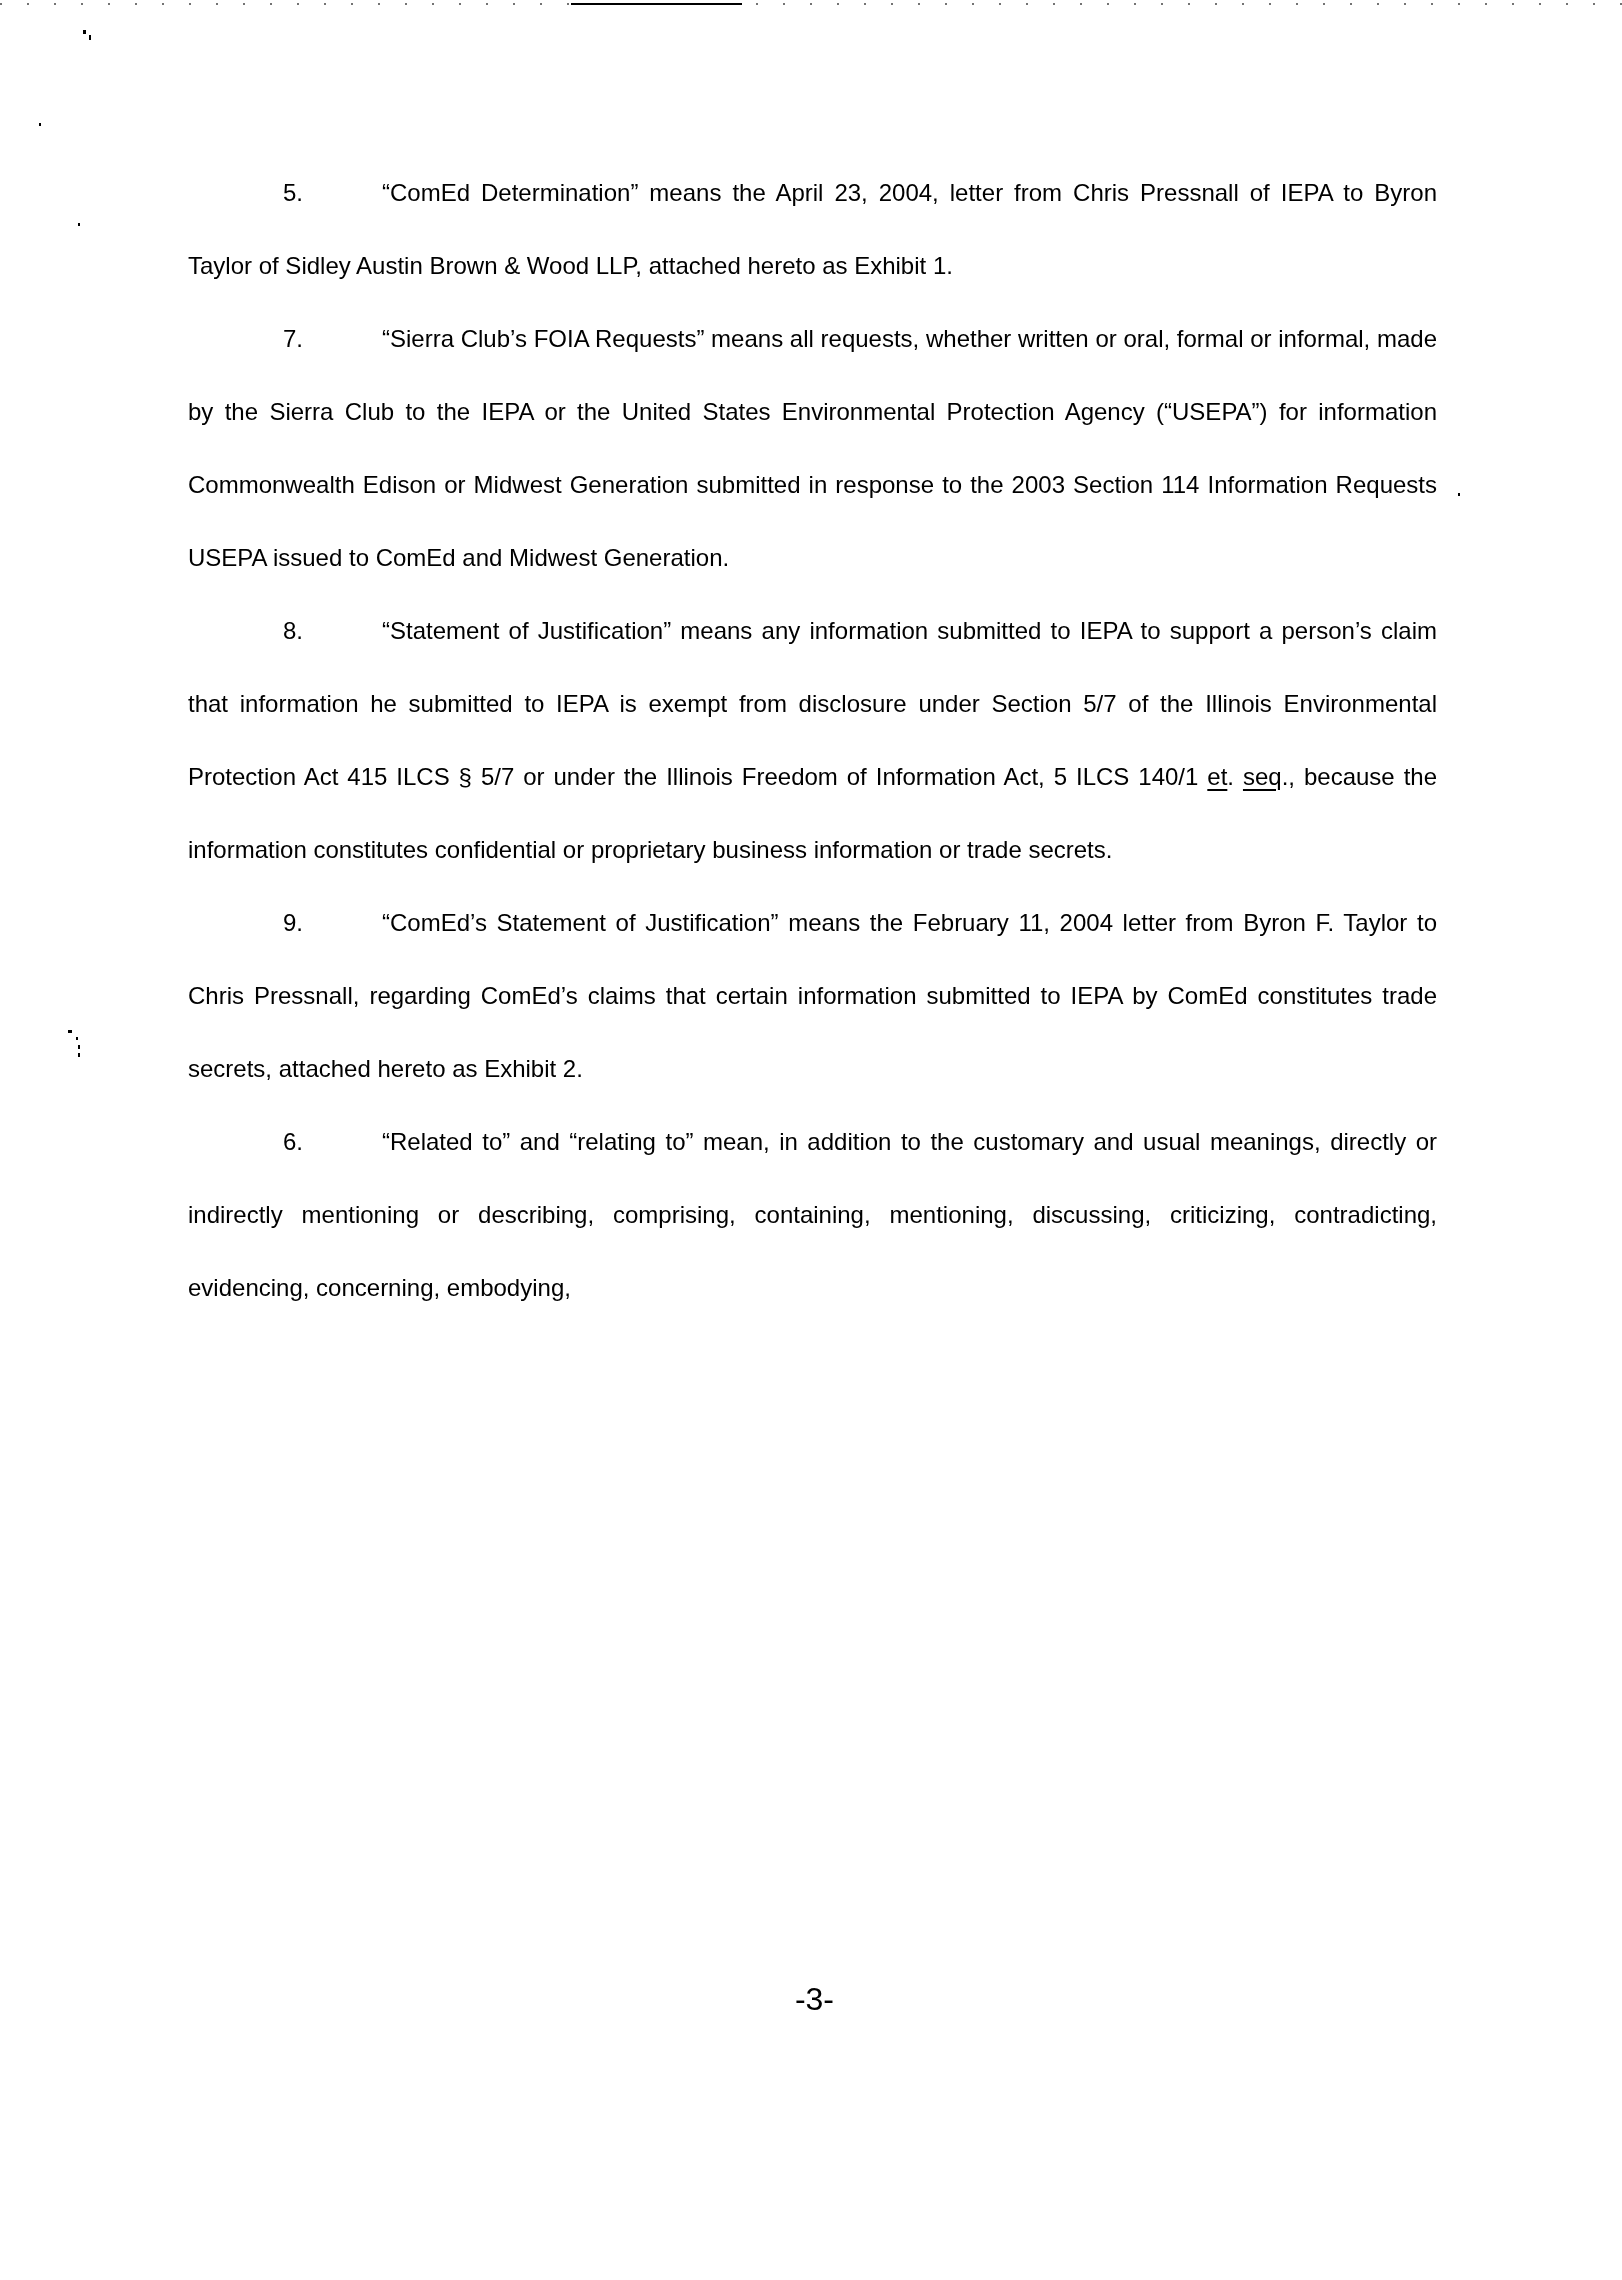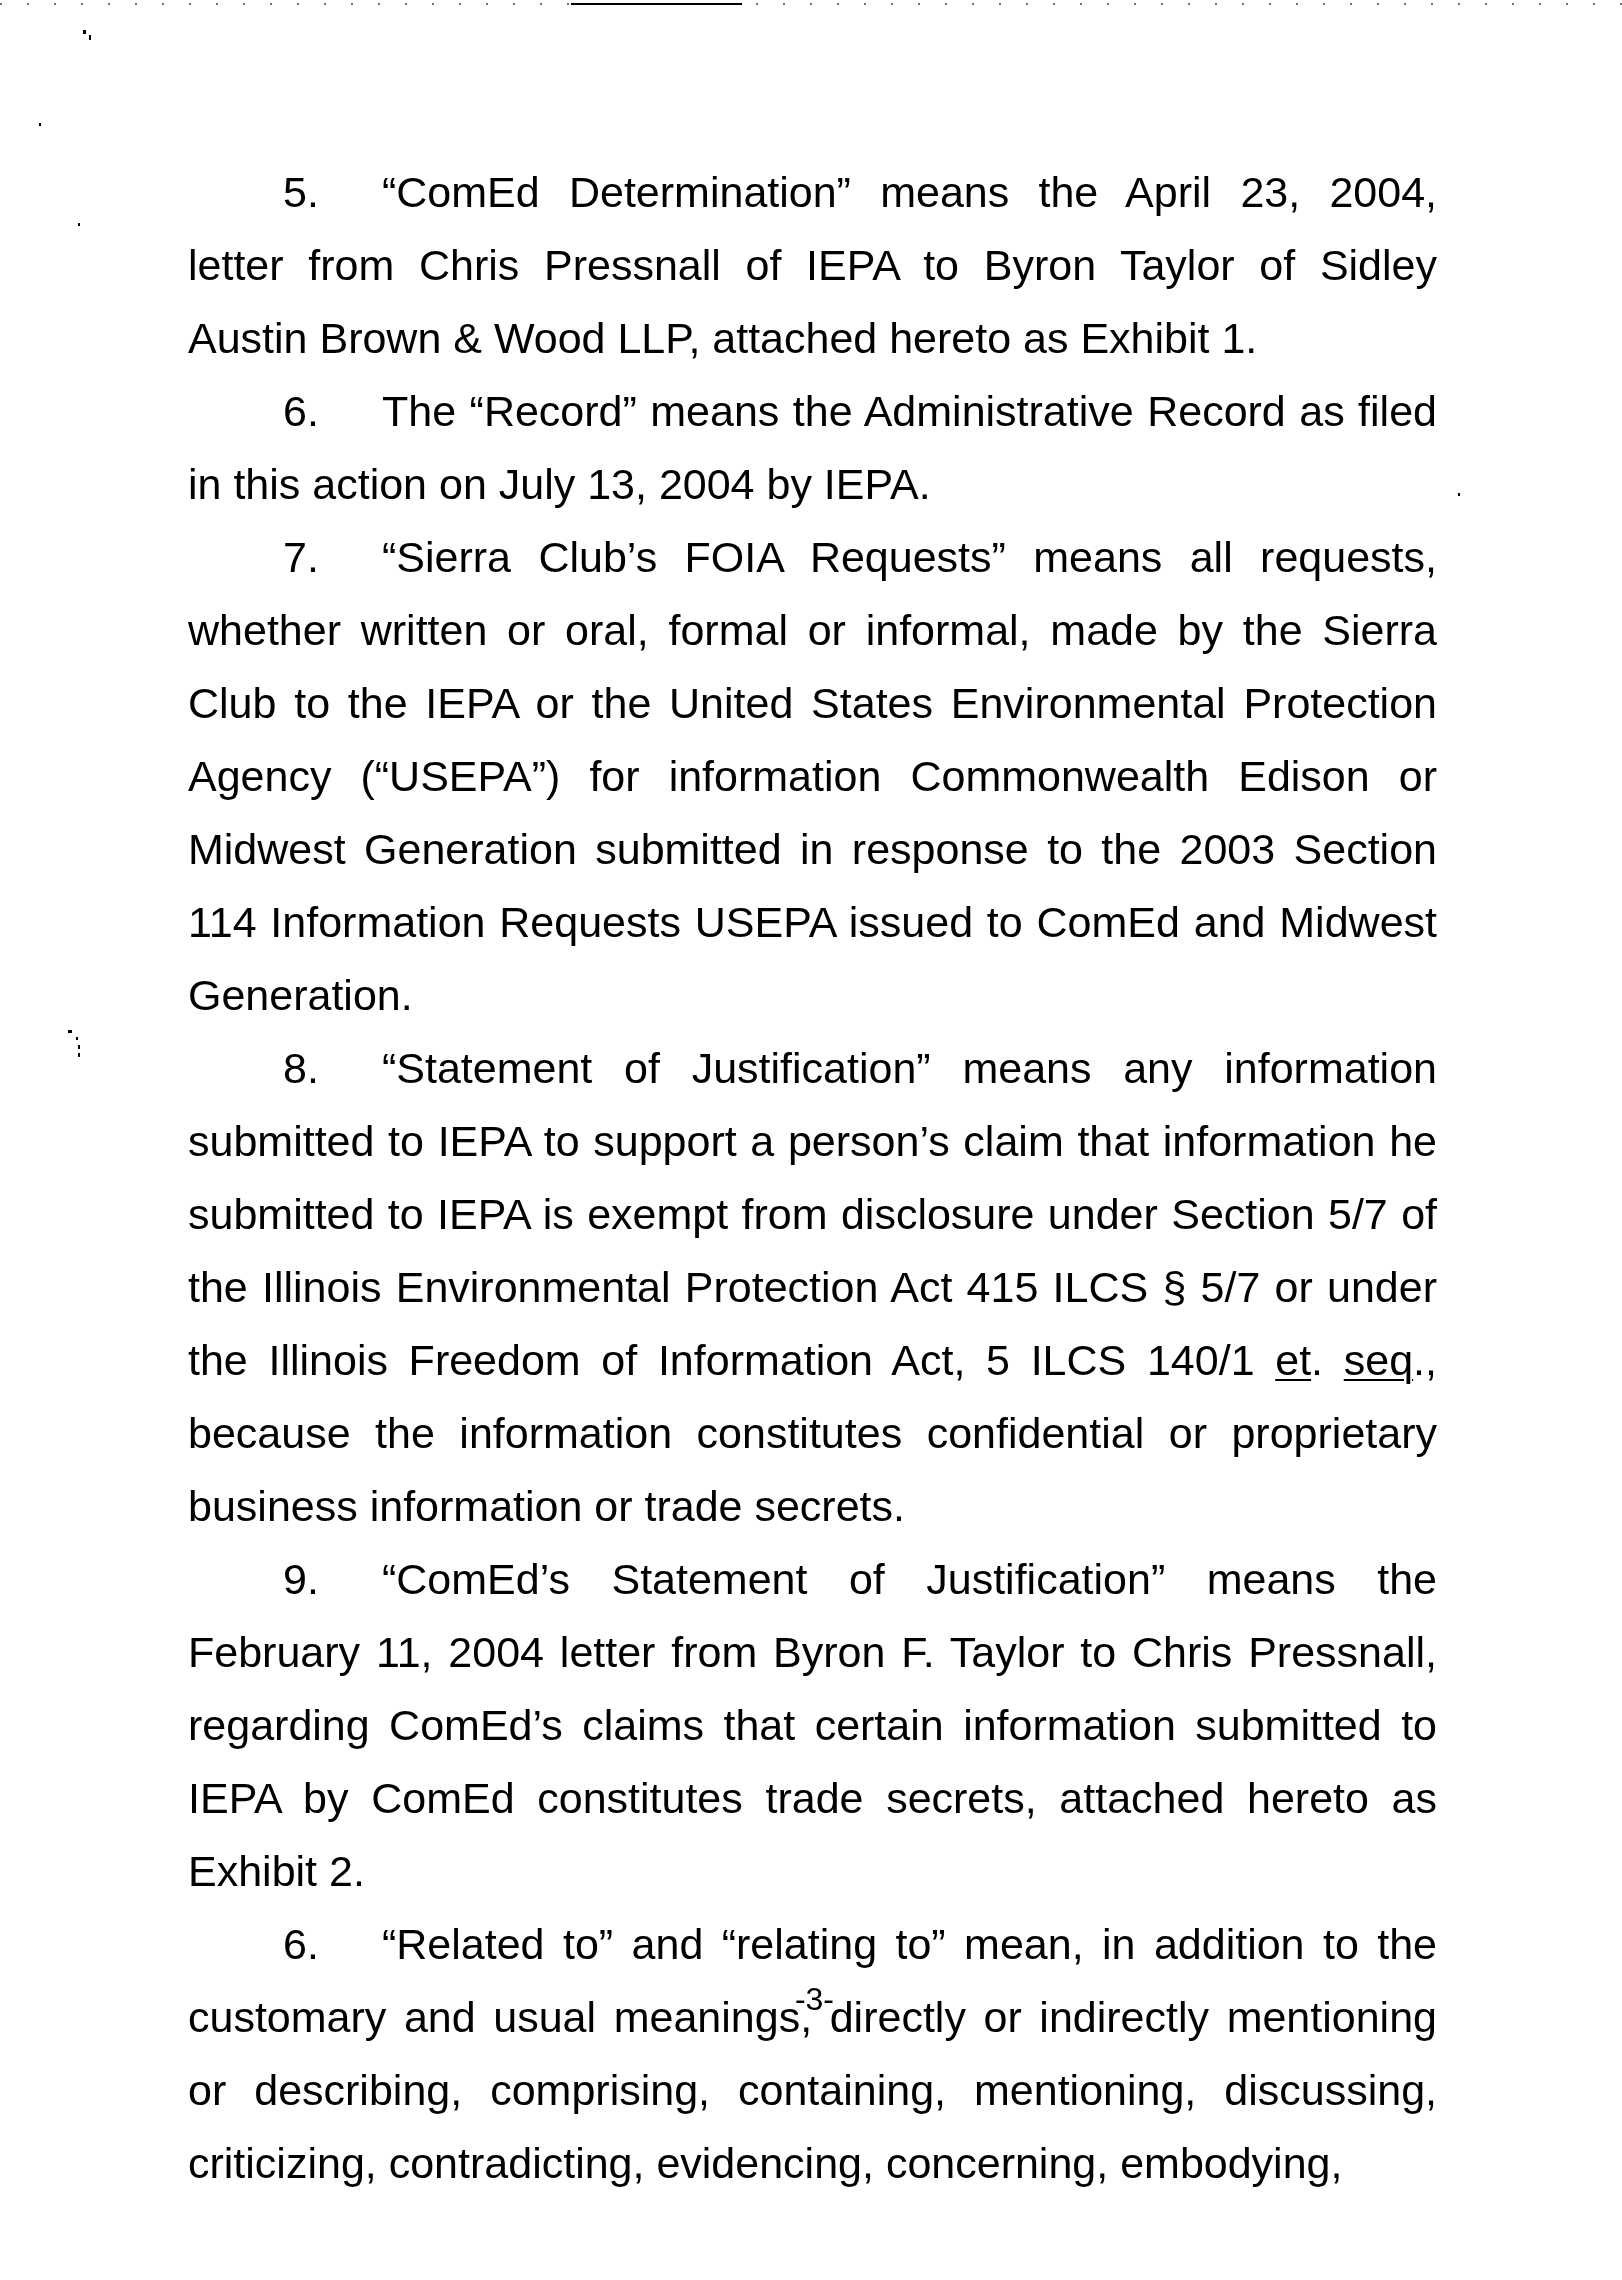--- a/index.html
+++ b/index.html
@@ -32,21 +32,21 @@
   }
   .speck {
     position: absolute;
     background: #000;
   }
   .page-body {
     position: absolute;
     left: 188px;
     top: 156px;
     width: 1249px;
-    font-size: 43px;
+    font-size: 24px;
     line-height: 73px;
   }
   .para {
     margin: 0;
     text-align: justify;
     text-indent: 95px;
     word-spacing: 0;
   }
   .para-num {
     display: inline-block;
@@ -82,21 +82,20 @@
 <div class="speck" style="left:78px;top:223px;width:2px;height:2.9px;"></div>
 <div class="speck" style="left:68px;top:1030px;width:3.9px;height:2.9px;"></div>
 <div class="speck" style="left:76px;top:1037px;width:2px;height:2.9px;"></div>
 <div class="speck" style="left:78px;top:1045px;width:2px;height:3.9px;"></div>
 <div class="speck" style="left:78px;top:1053px;width:2px;height:3.9px;"></div>
 <div class="speck" style="left:1458px;top:493px;width:2px;height:2.9px;"></div>
 
 <main class="page-body">
   <p class="para"><span class="para-num">5.</span><span>“ComEd Determination” means the April 23, 2004, letter from Chris Pressnall of IEPA to Byron Taylor of Sidley Austin Brown &amp; Wood LLP, attached hereto as Exhibit 1.</span></p>
 
-  <p class="para"><span class="para-num">6.</span><span>The “Record” means the Administrative Record as filed in this action on July 13, 2004 by IEPA.</span></p>
 
   <p class="para"><span class="para-num">7.</span><span>“Sierra Club’s FOIA Requests” means all requests, whether written or oral, formal or informal, made by the Sierra Club to the IEPA or the United States Environmental Protection Agency (“USEPA”) for information Commonwealth Edison or Midwest Generation submitted in response to the 2003 Section 114 Information Requests USEPA issued to ComEd and Midwest Generation.</span></p>
 
   <p class="para"><span class="para-num">8.</span><span>“Statement of Justification” means any information submitted to IEPA to support a person’s claim that information he submitted to IEPA is exempt from disclosure under Section 5/7 of the Illinois Environmental Protection Act 415 ILCS § 5/7 or under the Illinois Freedom of Information Act, 5 ILCS 140/1 </span><span class="ul">et</span><span>. </span><span class="ul">seq</span><span>., because the information constitutes confidential or proprietary business information or trade secrets.</span></p>
 
   <p class="para"><span class="para-num">9.</span><span>“ComEd’s Statement of Justification” means the February 11, 2004 letter from Byron F. Taylor to Chris Pressnall, regarding ComEd’s claims that certain information submitted to IEPA by ComEd constitutes trade secrets, attached hereto as Exhibit 2.</span></p>
 
   <p class="para"><span class="para-num">6.</span><span>“Related to” and “relating to” mean, in addition to the customary and usual meanings, directly or indirectly mentioning or describing, comprising, containing, mentioning, discussing, criticizing, contradicting, evidencing, concerning, embodying,</span></p>
 </main>
 

